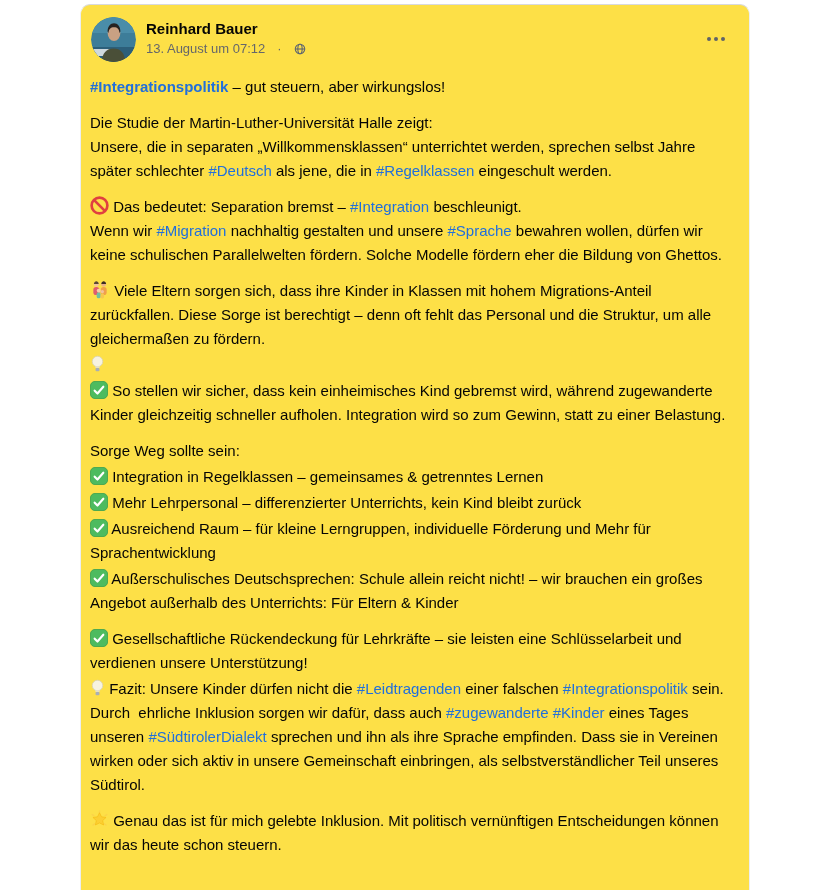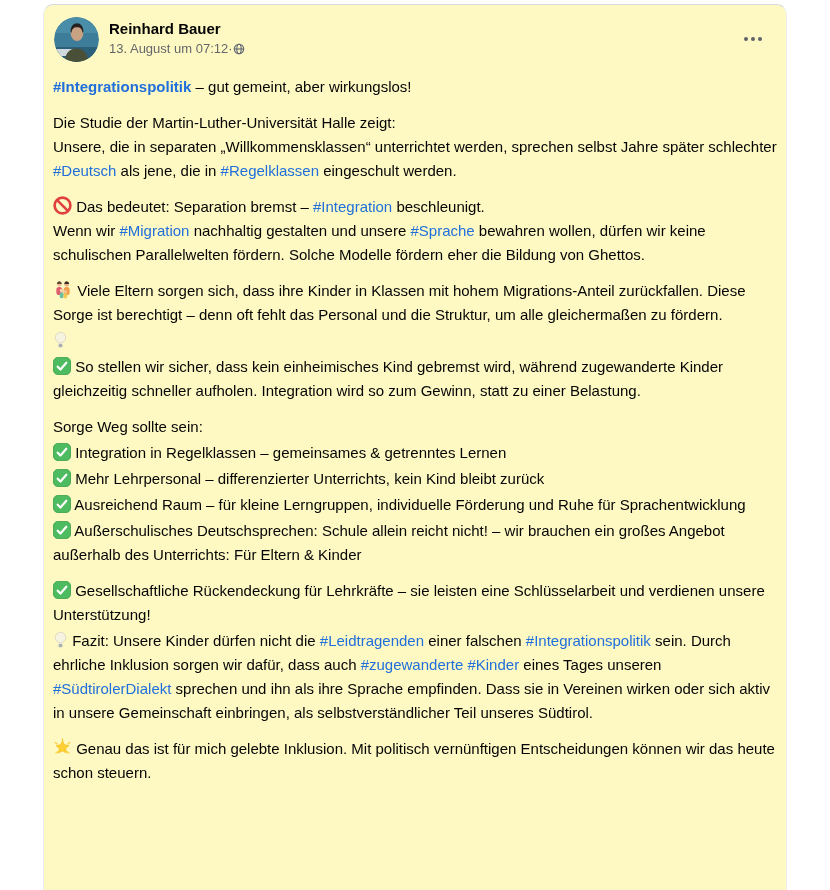--- a/index.html
+++ b/index.html
@@ -3,37 +3,37 @@
 <meta charset="utf-8">
 <style>
   html, body { margin:0; padding:0; }
   body {
     width:830px; height:890px; overflow:hidden;
     background:#ffffff;
     font-family:"Liberation Sans","DejaVu Sans",sans-serif;
     -webkit-font-smoothing:antialiased;
   }
   .card {
-    width:744px; margin:4px auto 0 auto; min-height:886px;
-    background:#fef9c3;
+    width:670px; margin:4px auto 0 auto; min-height:886px;
+    background:#fde047;
     border-top:1px solid #d8dadf;
     border-left:1px solid #eceef1;
     border-right:1px solid #eceef1;
     border-radius:10px 10px 0 0;
     box-sizing:border-box;
     position:relative;
   }
   .header { display:flex; align-items:flex-start; padding:12px 12px 0 10px; position:relative; }
   .avatar { width:45px; height:45px; border-radius:50%; overflow:hidden; flex:0 0 45px; cursor:pointer; }
   .avatar svg { display:block; }
   .hmeta { margin-left:10px; padding-top:2px; }
   .author {
     font-size:15px; font-weight:700; color:#050505; text-decoration:none; line-height:19px; display:inline-block;
   }
-  .sub { display:flex; align-items:center; gap:0; margin-top:3px; font-size:13px; color:#65676b; line-height:16px; }
+  .sub { display:flex; align-items:center; gap:12px; margin-top:3px; font-size:13px; color:#65676b; line-height:16px; }
   .time { color:#65676b; text-decoration:none; }
   .dotsep { color:#65676b; }
   .globe { display:inline-flex; align-items:center; }
   .menu {
     position:absolute; top:26px; right:18px;
     background:none; border:none; padding:6px; cursor:pointer; display:flex; align-items:center;
   }
   .ellipsis { display:flex; gap:3px; }
   .ellipsis i { width:4px; height:4px; border-radius:50%; background:#5f6368; display:block; }
   .body {
@@ -91,21 +91,21 @@
     <button class="menu" aria-label="Mehr">
       <span class="ellipsis">
           <i></i>
           <i></i>
           <i></i>
         </span>
     </button>
   </div>
 
   <div class="body" id="paragraphs">
-      <div class="para normal"><a href="#" class="hashtag bold">#Integrationspolitik</a><span> – gut gemeint, aber wirkungslos!</span></div>
+      <div class="para normal"><a href="#" class="hashtag bold">#Integrationspolitik</a><span> – gut steuern, aber wirkungslos!</span></div>
       <div class="para normal"><span>Die Studie der Martin-Luther-Universität Halle zeigt:</span><br><span>Unsere, die in separaten „Willkommensklassen“ unterrichtet werden, sprechen selbst Jahre später schlechter </span><a href="#" class="hashtag">#Deutsch</a><span> als jene, die in </span><a href="#" class="hashtag">#Regelklassen</a><span> eingeschult werden.</span></div>
       <div class="para normal"><span class="emoji"><svg width="19" height="19" viewBox="0 0 20 20">
             <circle cx="10" cy="10" r="8.3" fill="none" stroke="#e04040" stroke-width="2.8"></circle>
             <line x1="4.4" y1="4.4" x2="15.6" y2="15.6" stroke="#e04040" stroke-width="2.8"></line>
           </svg></span><span> Das bedeutet: Separation bremst – </span><a href="#" class="hashtag">#Integration</a><span> beschleunigt.</span><br><span>Wenn wir </span><a href="#" class="hashtag">#Migration</a><span> nachhaltig gestalten und unsere </span><a href="#" class="hashtag">#Sprache</a><span> bewahren wollen, dürfen wir keine schulischen Parallelwelten fördern. Solche Modelle fördern eher die Bildung von Ghettos.</span></div>
       <div class="para tight"><span class="emoji"><svg width="20" height="18" viewBox="0 0 22 20">
             <rect x="3.6" y="6.6" width="6.6" height="9" rx="3.2" fill="#e05d6f"></rect>
             <circle cx="6.9" cy="3.6" r="2.7" fill="#f2c29b"></circle>
             <path d="M4.2 3.2c.3-1.9 1.4-2.9 2.7-2.9s2.4 1 2.7 2.9z" fill="#5a4632"></path>
             <rect x="11.8" y="6.6" width="6.6" height="9" rx="3.2" fill="#f0a04a"></rect>
@@ -130,21 +130,21 @@
             <rect x="0.5" y="0.5" width="19" height="19" rx="5" fill="#4dbb5f" stroke="#3ea450" stroke-width="1"></rect>
             <path d="M5.2 10.7l3.1 3.2 6.5-7.5" fill="none" stroke="#ffffff" stroke-width="2.4" stroke-linecap="round" stroke-linejoin="round"></path>
           </svg></span><span> Integration in Regelklassen – gemeinsames &amp; getrenntes Lernen</span></div>
       <div class="para tight"><span class="emoji"><svg width="18" height="18" viewBox="0 0 20 20">
             <rect x="0.5" y="0.5" width="19" height="19" rx="5" fill="#4dbb5f" stroke="#3ea450" stroke-width="1"></rect>
             <path d="M5.2 10.7l3.1 3.2 6.5-7.5" fill="none" stroke="#ffffff" stroke-width="2.4" stroke-linecap="round" stroke-linejoin="round"></path>
           </svg></span><span> Mehr Lehrpersonal – differenzierter Unterrichts, kein Kind bleibt zurück</span></div>
       <div class="para tight"><span class="emoji"><svg width="18" height="18" viewBox="0 0 20 20">
             <rect x="0.5" y="0.5" width="19" height="19" rx="5" fill="#4dbb5f" stroke="#3ea450" stroke-width="1"></rect>
             <path d="M5.2 10.7l3.1 3.2 6.5-7.5" fill="none" stroke="#ffffff" stroke-width="2.4" stroke-linecap="round" stroke-linejoin="round"></path>
-          </svg></span><span> Ausreichend Raum – für kleine Lerngruppen, individuelle Förderung und Ruhe für Sprachentwicklung</span></div>
+          </svg></span><span> Ausreichend Raum – für kleine Lerngruppen, individuelle Förderung und Mehr für Sprachentwicklung</span></div>
       <div class="para normal"><span class="emoji"><svg width="18" height="18" viewBox="0 0 20 20">
             <rect x="0.5" y="0.5" width="19" height="19" rx="5" fill="#4dbb5f" stroke="#3ea450" stroke-width="1"></rect>
             <path d="M5.2 10.7l3.1 3.2 6.5-7.5" fill="none" stroke="#ffffff" stroke-width="2.4" stroke-linecap="round" stroke-linejoin="round"></path>
           </svg></span><span> Außerschulisches Deutschsprechen: Schule allein reicht nicht! – wir brauchen ein großes Angebot außerhalb des Unterrichts: Für Eltern &amp; Kinder</span></div>
       <div class="para tight"><span class="emoji"><svg width="18" height="18" viewBox="0 0 20 20">
             <rect x="0.5" y="0.5" width="19" height="19" rx="5" fill="#4dbb5f" stroke="#3ea450" stroke-width="1"></rect>
             <path d="M5.2 10.7l3.1 3.2 6.5-7.5" fill="none" stroke="#ffffff" stroke-width="2.4" stroke-linecap="round" stroke-linejoin="round"></path>
           </svg></span><span> Gesellschaftliche Rückendeckung für Lehrkräfte – sie leisten eine Schlüsselarbeit und verdienen unsere Unterstützung!</span></div>
       <div class="para normal"><span class="emoji"><svg width="15" height="18" viewBox="0 0 16 20">
             <circle cx="8" cy="7.2" r="5.8" fill="#f7f3e1" stroke="#d8d2ba" stroke-width="0.9"></circle>

